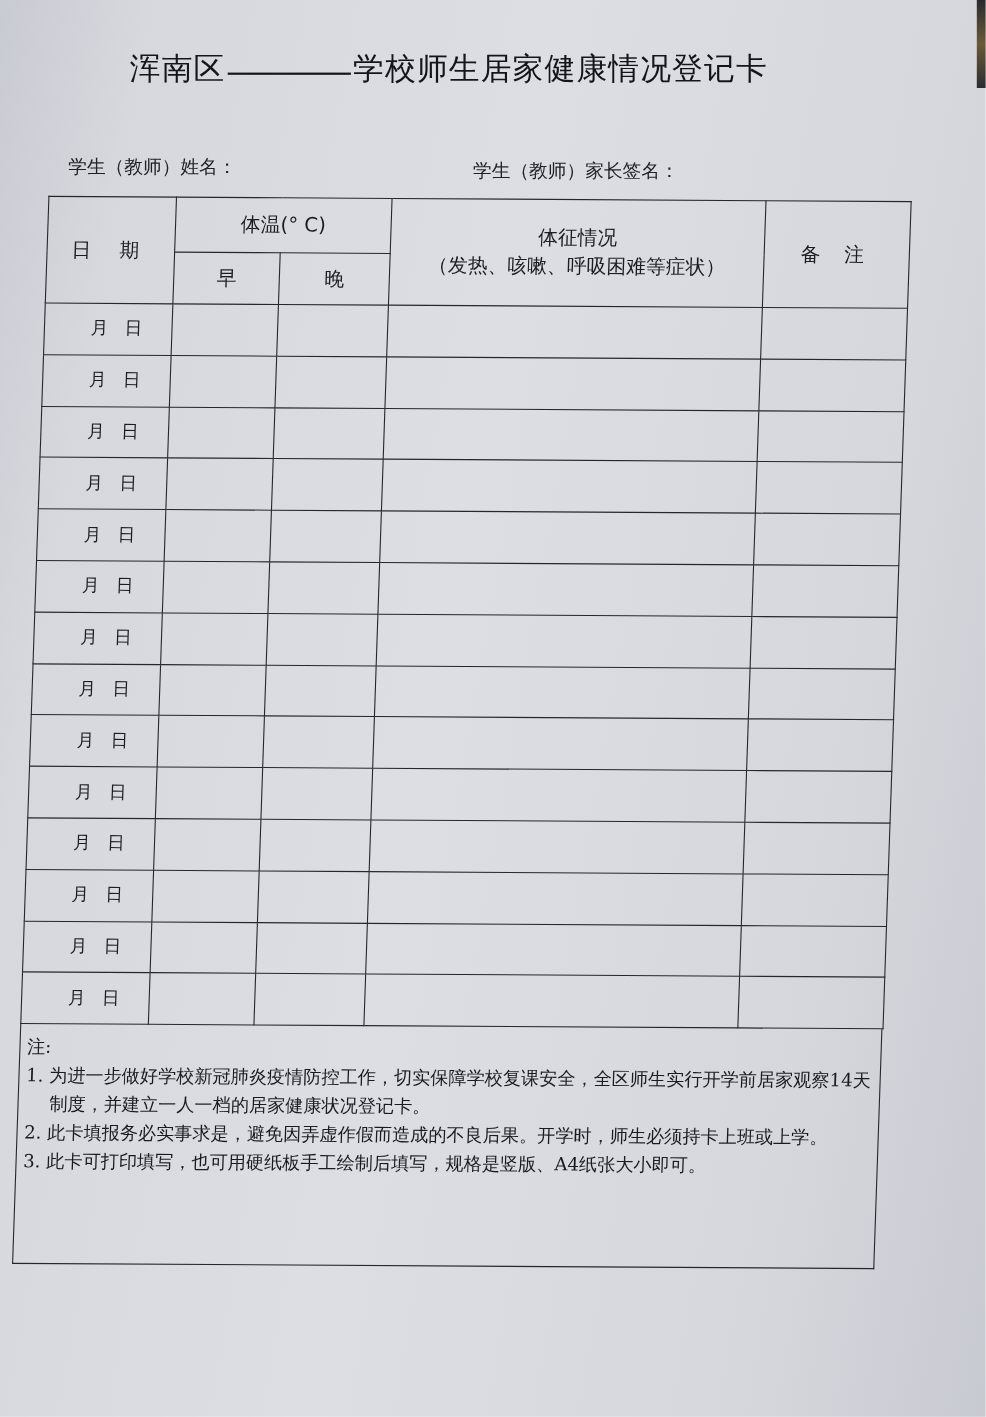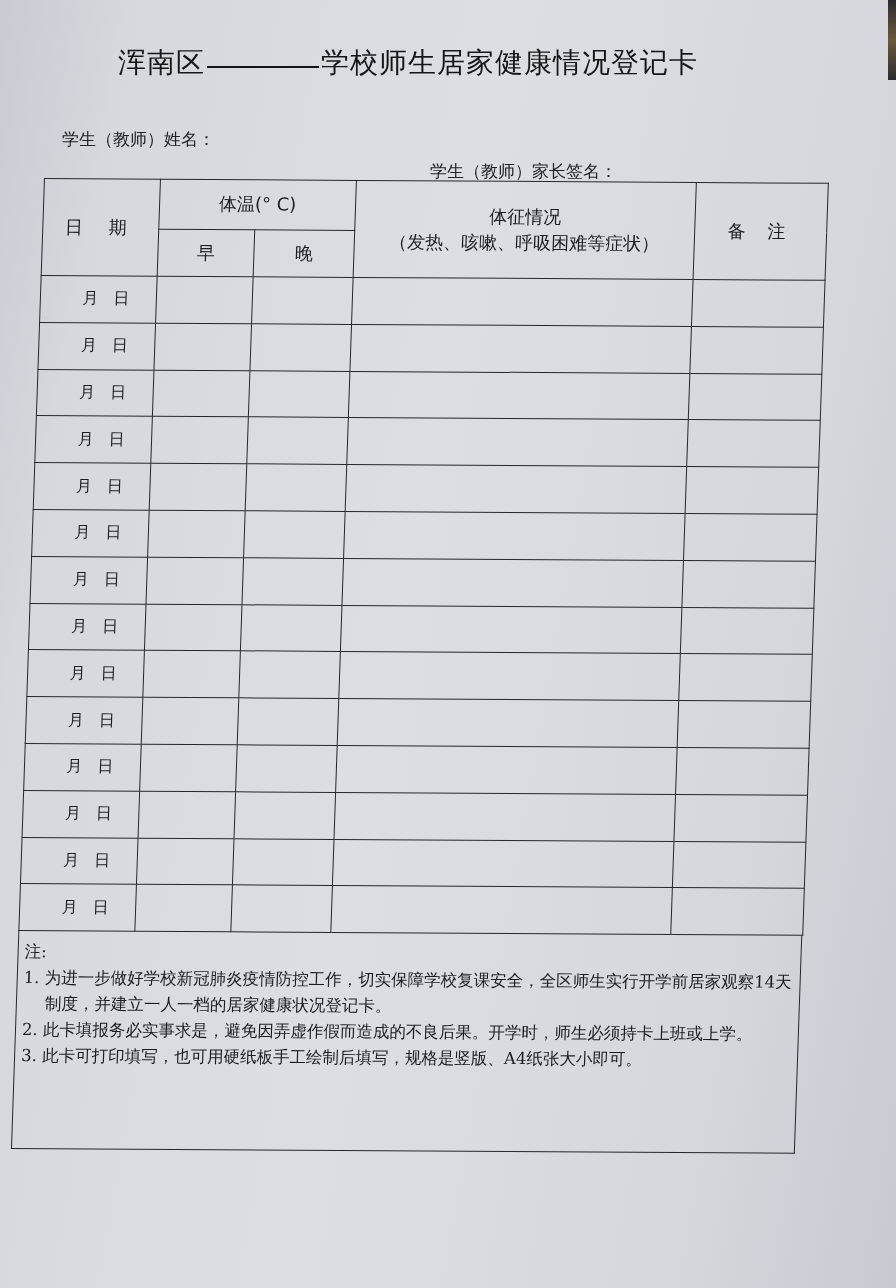--- a/index.html
+++ b/index.html
@@ -35,29 +35,29 @@
     }
     .title .blank {
       display: inline-block;
       width: 112px;
       border-bottom: 2px solid #141518;
       margin: 0 2px;
       transform: translateY(-4px);
     }
     .sub-left {
       position: absolute;
-      top: 128px;
+      top: 140px;
       left: 62px;
       font-size: 17px;
       font-family: "DejaVu Serif", "Liberation Serif", serif;
       color: #202126;
     }
     .sub-right {
       position: absolute;
-      top: 160px;
+      top: 144px;
       left: 430px;
       font-size: 17px;
       font-family: "DejaVu Serif", "Liberation Serif", serif;
       color: #202126;
     }
     .card {
       position: absolute;
       left: 44px;
       top: 178px;
       width: 784px;

